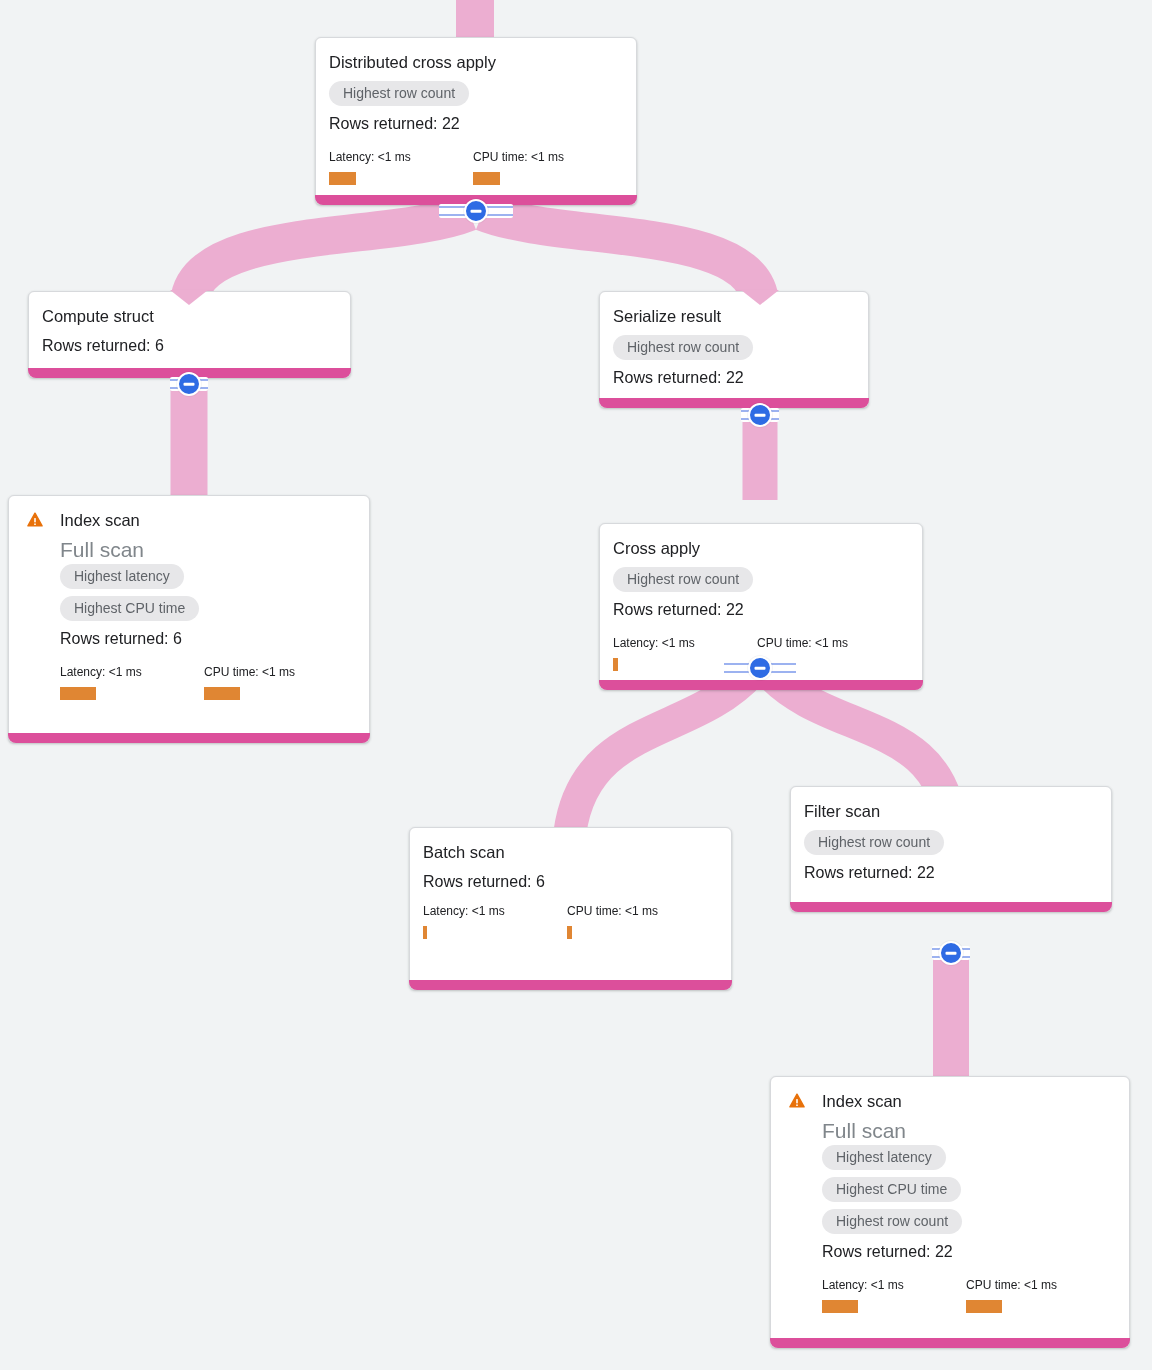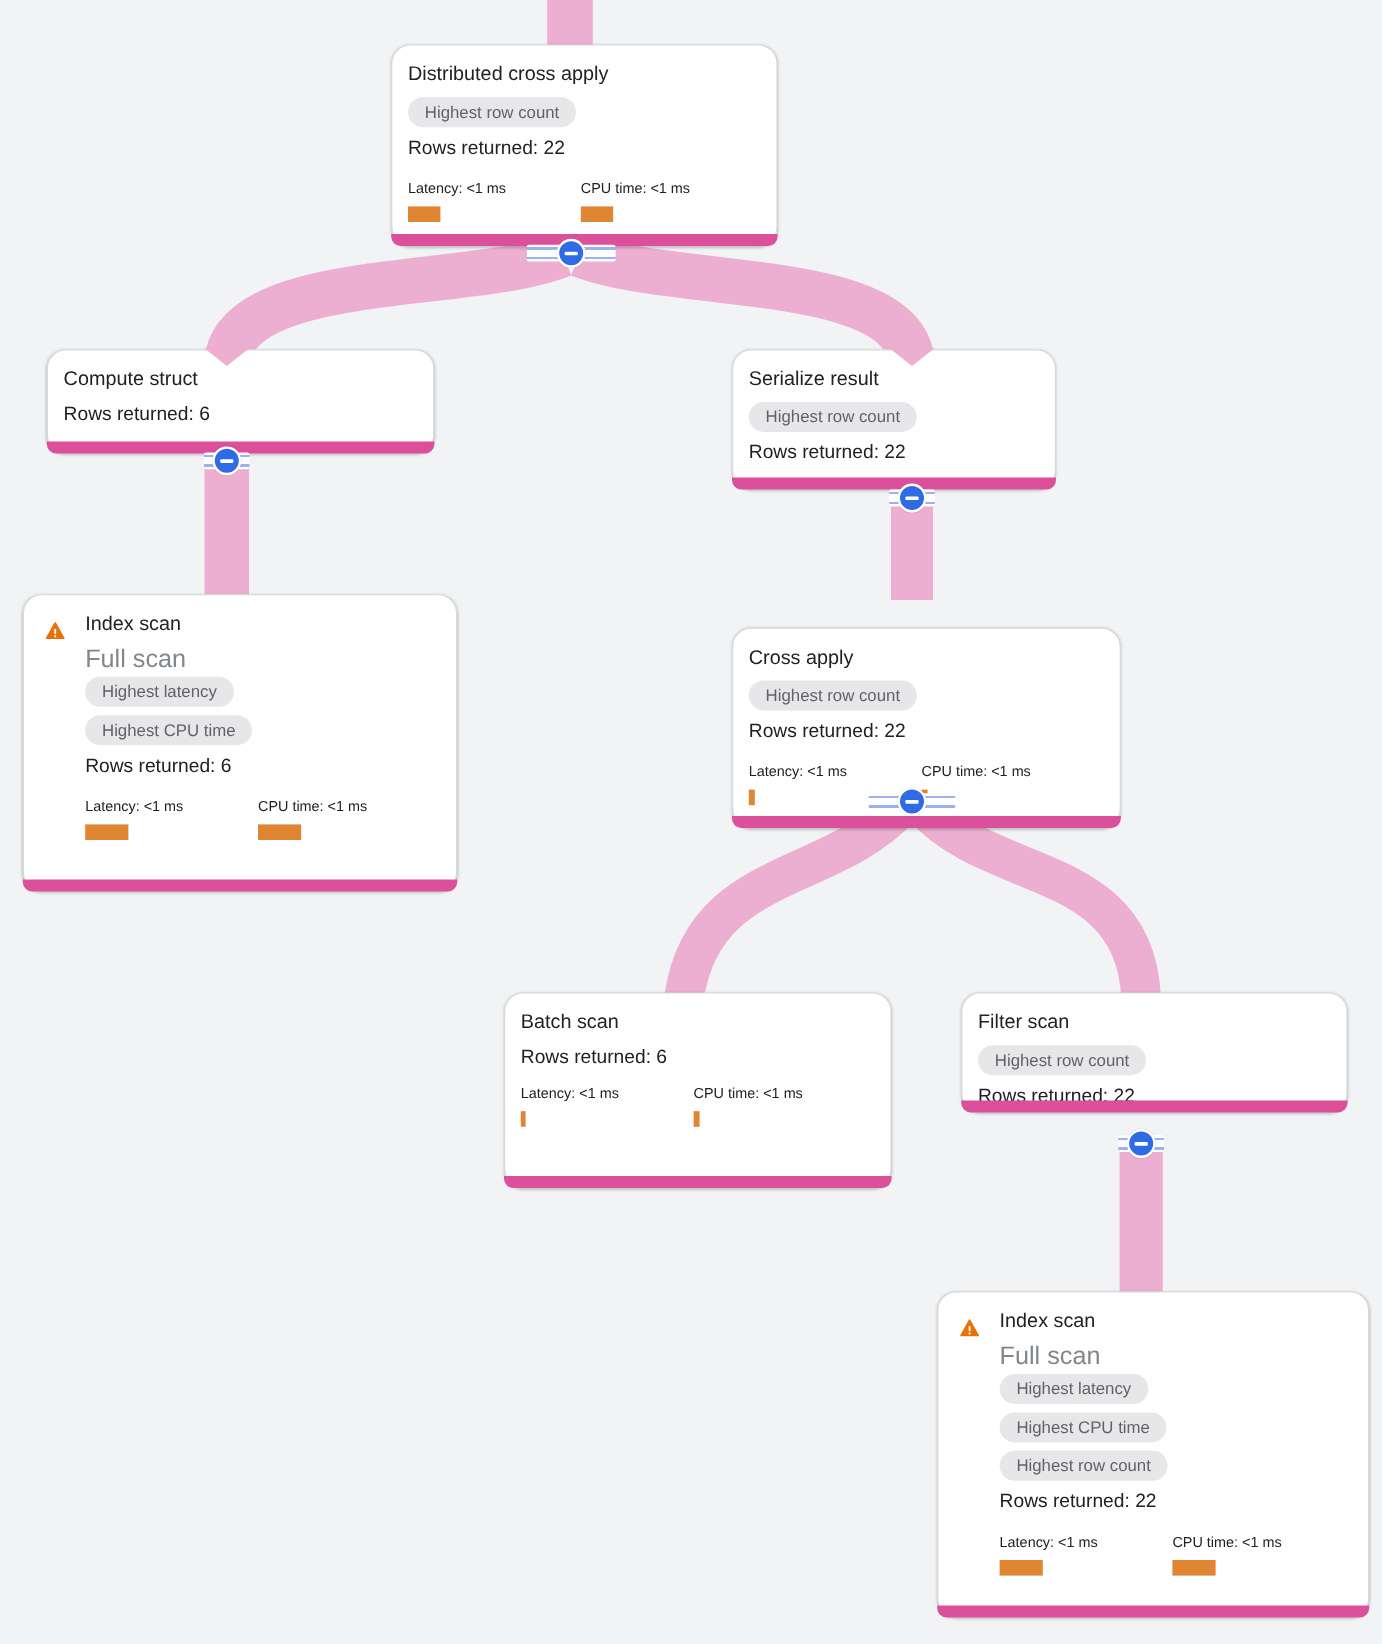--- a/index.html
+++ b/index.html
@@ -20,39 +20,38 @@
   #edge-layer{position:absolute;left:0;top:0;z-index:1}
   .edge{fill:none;stroke:var(--edge-pink)}
   .edge-tip{position:absolute;width:0;height:0;z-index:4;
     border-left:19px solid transparent;border-right:19px solid transparent;
     border-top:15px solid var(--edge-pink)}
   #tip-cs{left:170px;top:290px}
   #tip-sr{left:741px;top:290px}
 
   .card{
     position:absolute;z-index:2;background:var(--card-bg);
-    border:1px solid var(--card-border);border-radius:16px;
+    border:1px solid var(--card-border);border-radius:6px;
     box-shadow:0 1px 2px rgba(60,64,67,.18), 0 1px 3px rgba(60,64,67,.12);
     padding:14px 13px 0 13px;
-    margin-left:11px;
   }
   .card::after{ 
     content:"";position:absolute;left:-1px;right:-1px;bottom:-1px;height:10px;
     background:var(--accent-magenta);border-radius:0 0 8px 8px;
   }
   #card-dca{left:315px;top:37px;width:322px;height:168px}
   #card-cs {left:28px; top:291px;width:323px;height:87px}
   #card-sr {left:599px;top:291px;width:270px;height:117px}
   #card-isa{left:8px;  top:495px;width:362px;height:248px}
   #card-ca {left:599px;top:523px;width:324px;height:167px}
   #card-bs {left:409px;top:827px;width:323px;height:163px}
-  #card-fs {left:790px;top:827px;width:322px;height:100px}
+  #card-fs {left:790px;top:786px;width:322px;height:126px}
   #card-iss{left:770px;top:1076px;width:360px;height:272px}
 
-  .title-row{display:flex;align-items:center}
+  .title-row{display:flex;align-items:flex-start}
   .warn{width:18px;height:17px;margin:1px 16px 0 4px;flex:none}
   .node-title{font-size:16.5px;line-height:20px;font-weight:500;color:var(--title-text);margin-bottom:9px}
   .body-indent{margin-left:38px}
   .subtitle{font-size:15px;line-height:22px}
   .scan-type{font-size:21px;line-height:22px;color:var(--muted-text);margin-bottom:3px}
   .badge-line{margin:1px 0 7px}
   .badge{display:inline-block;background:var(--badge-bg);color:var(--badge-text);
     font-size:14px;line-height:25px;height:25px;padding:0 14px;border-radius:13px;white-space:nowrap}
   .rows-line{font-size:16px;line-height:22px;margin-top:1px}
   .metrics{display:flex;margin-top:12px}

